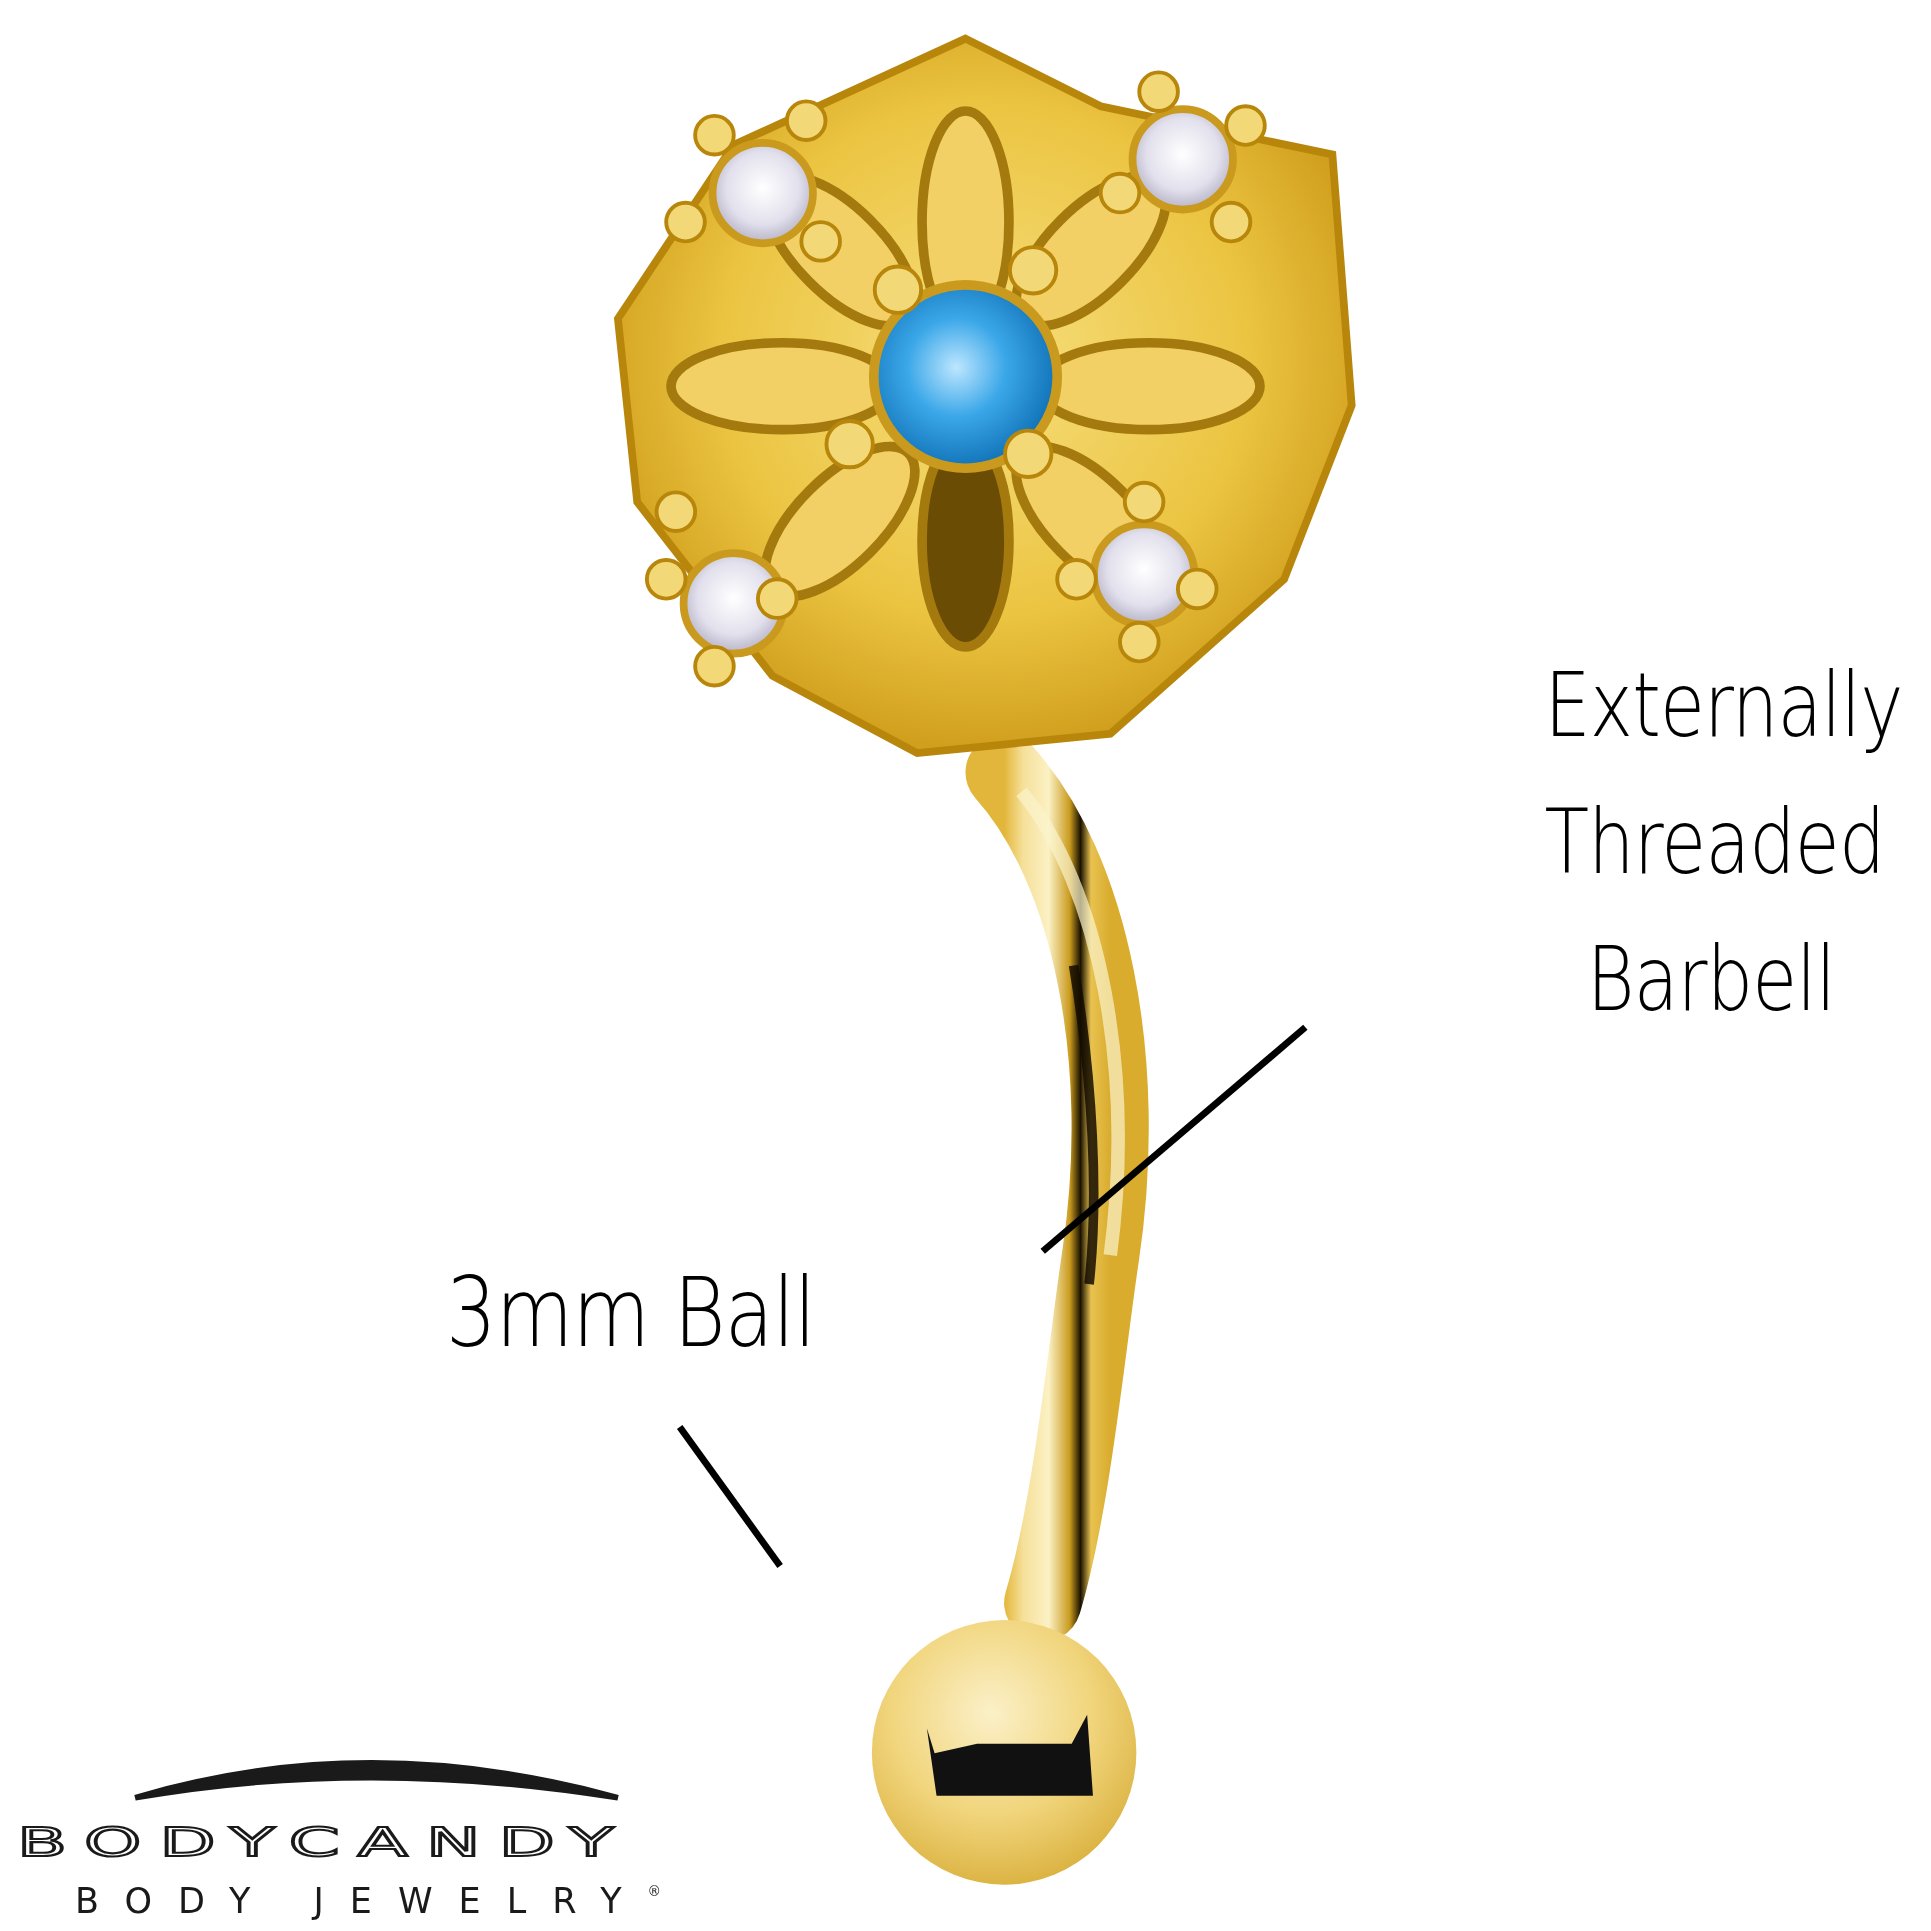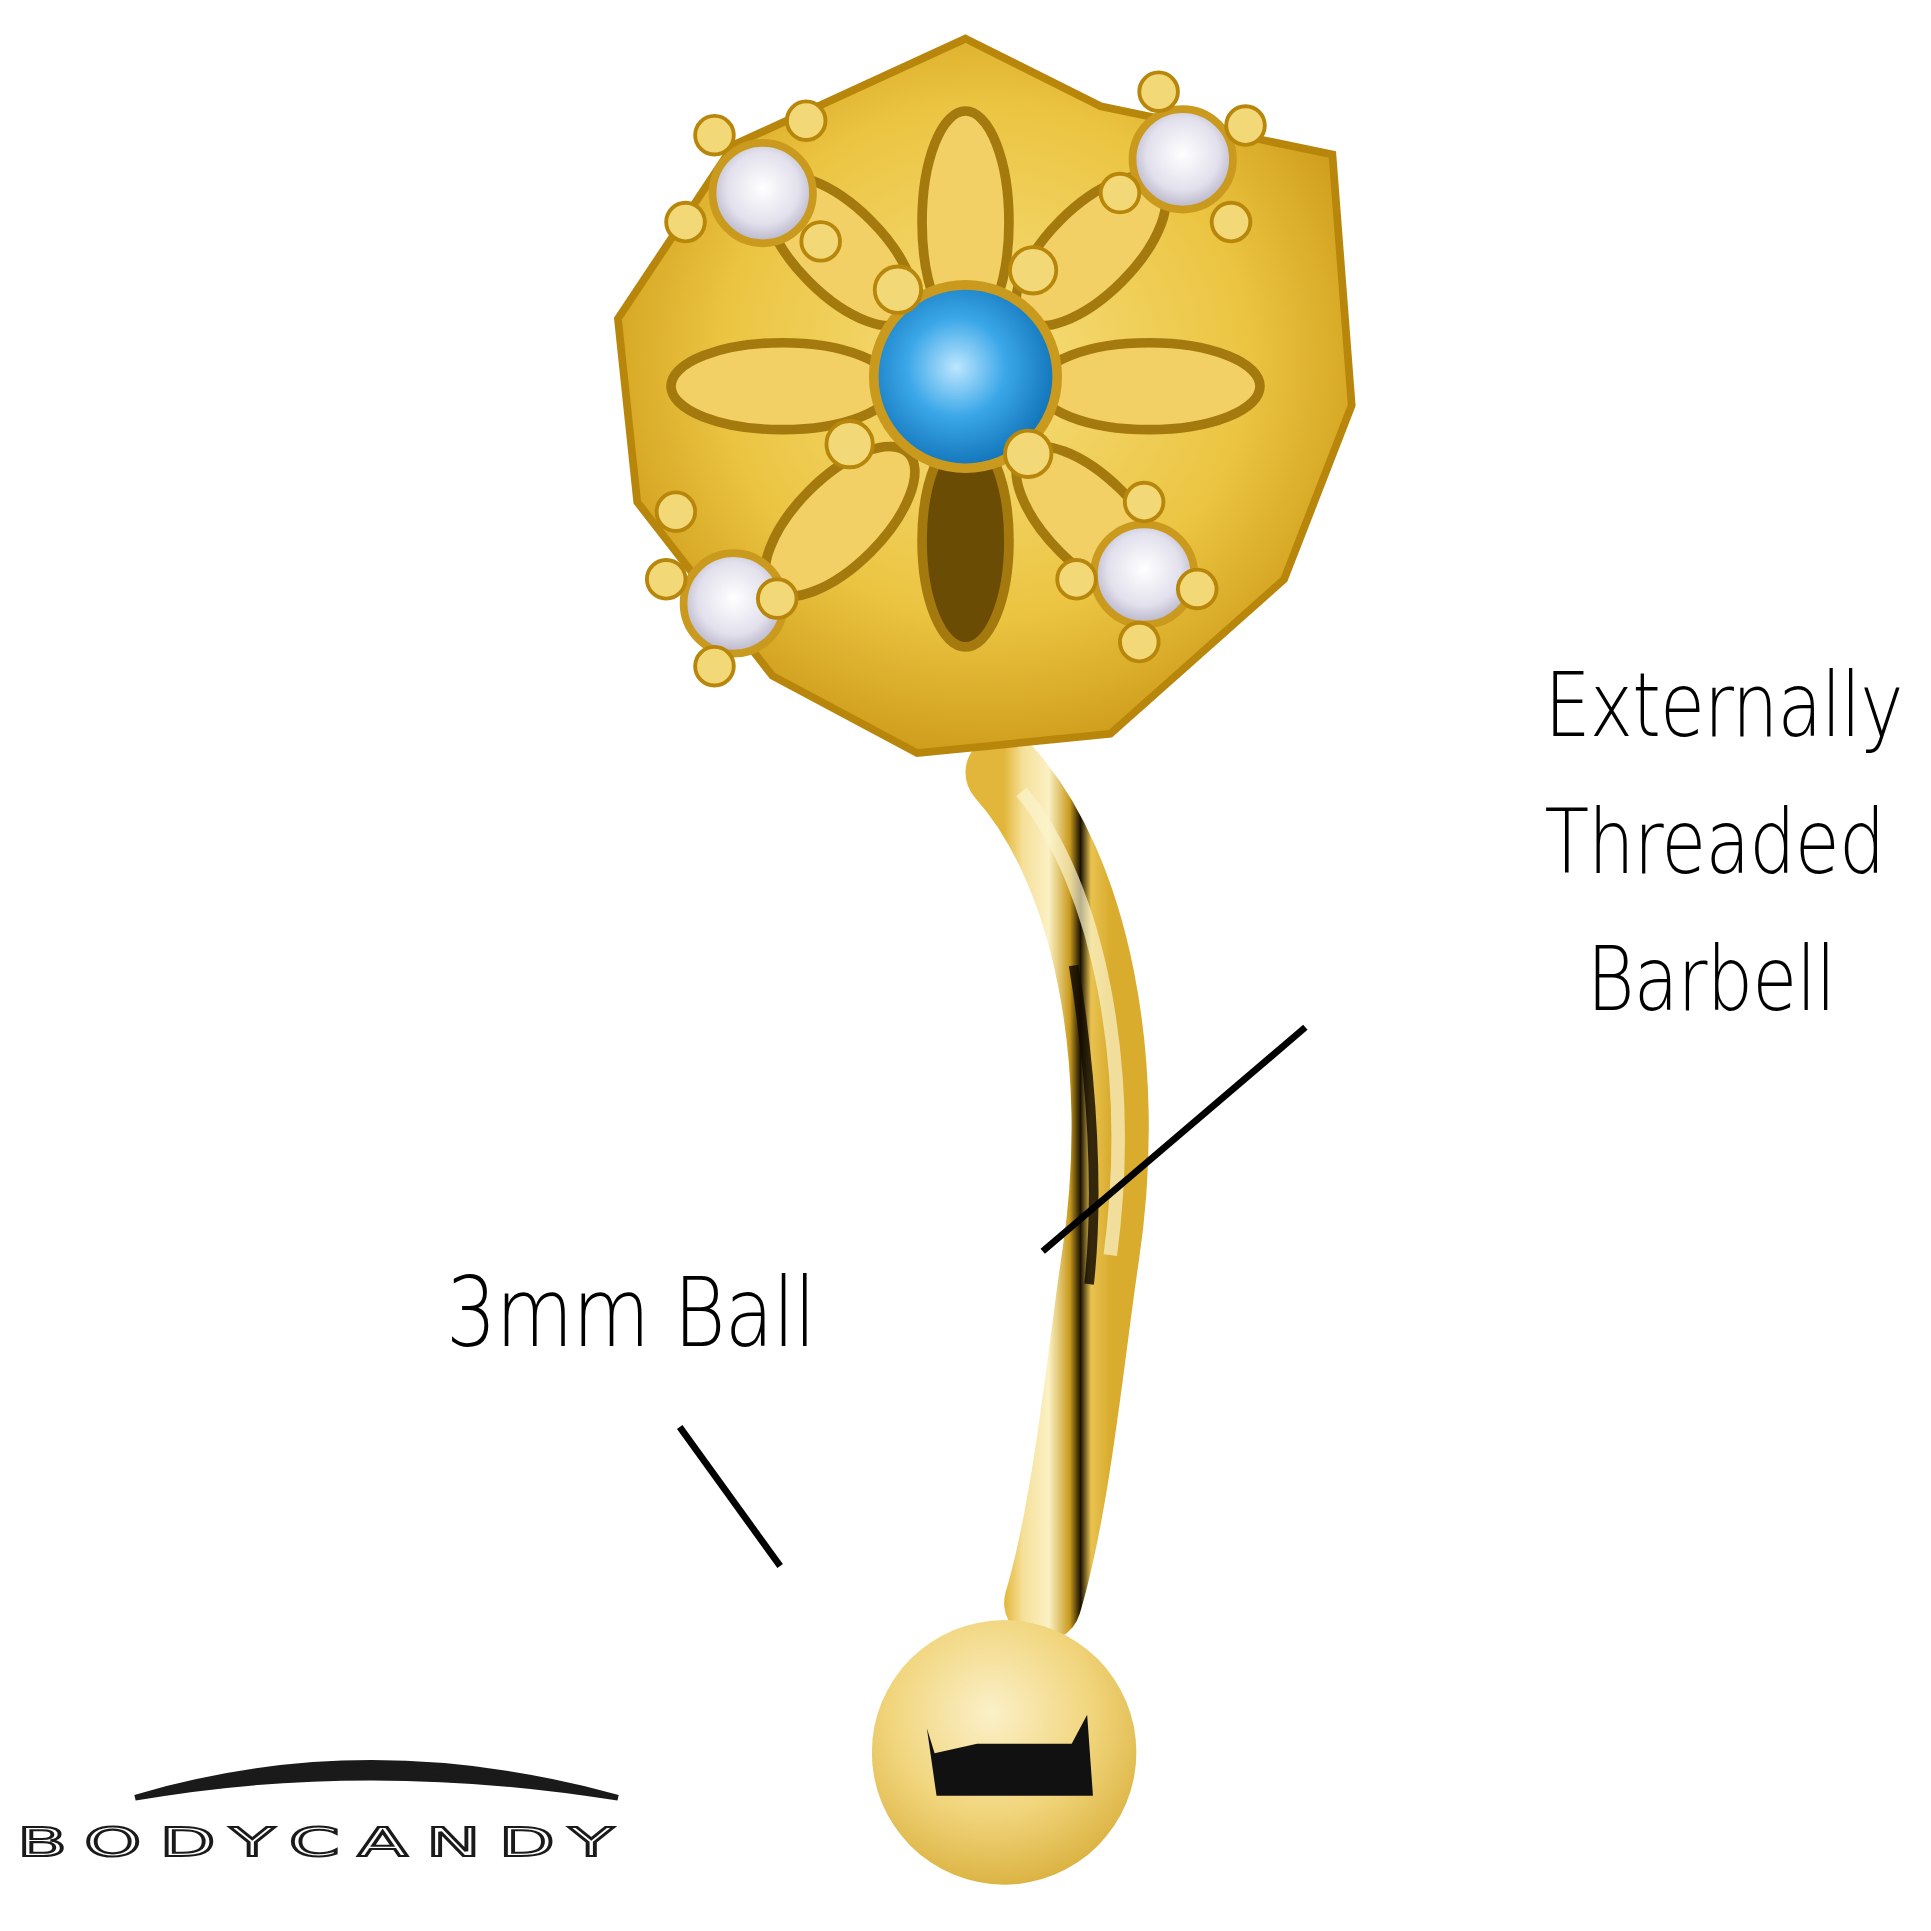--- a/index.html
+++ b/index.html
@@ -119,14 +119,17 @@
 
   <div class="label label-ext">
     <div>Externally</div>
     <div>Threaded</div>
     <div>Barbell</div>
   </div>
 
   <div class="label label-ball">3mm Ball</div>
 
   <div class="brand-main">BODYCANDY</div>
+  <div class="brand-sub">
+    <span>BODY JEWELRY</span><sup>®</sup>
+  </div>
 </div>
 
 
 </body></html>

